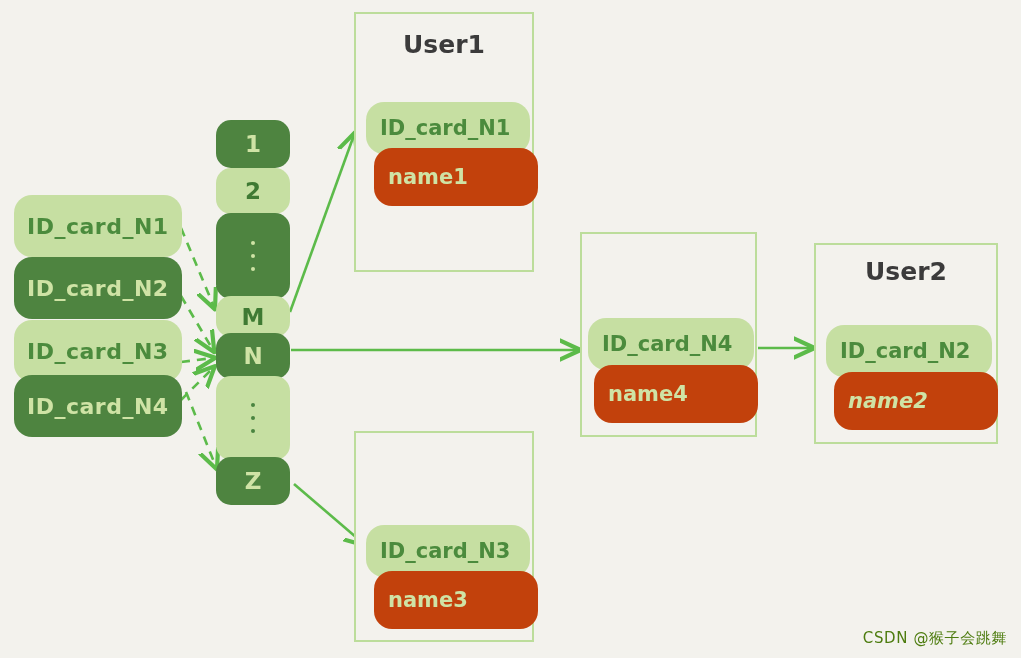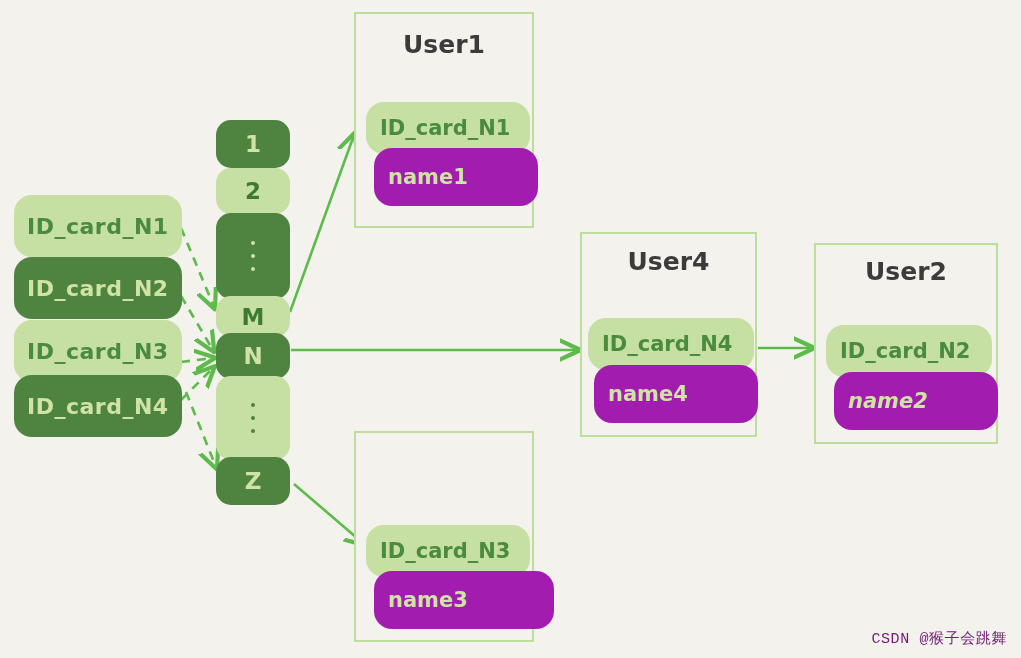--- a/index.html
+++ b/index.html
@@ -87,39 +87,38 @@
     position: absolute;
     display: flex;
     align-items: center;
     padding-left: 14px;
     border-radius: 18px;
     font-size: 21px;
     font-weight: 700;
     white-space: nowrap;
   }
   .usercard .row.light { background: #c6dfa2; color: #4b8b3d; }
-  .usercard .row.dark  { background: #a21caf; color: #cfe3a5; }
+  .usercard .row.dark  { background: #c2410c; color: #cfe3a5; }
 
   
   #arrows {
     position: absolute;
     left: 0; top: 0;
     width: 1021px; height: 658px;
     pointer-events: none;
   }
 
   
   #watermark {
     position: absolute;
     right: 14px;
     bottom: 10px;
     font-size: 15px;
-    color: #701a75;
+    color: #4d7c0f;
     letter-spacing: .6px;
-    font-family: Liberation Mono, monospace;
   }
 </style>
 </head>
 <body>
 
 <div id="stage">
 
   <svg id="arrows" viewBox="0 0 1021 658">
     <defs>
       <marker id="ah" markerWidth="9" markerHeight="9" refX="7" refY="4.5" orient="auto">
@@ -168,33 +167,32 @@
     <div class="colbox light" style="top:376px; height:84px;">
       <span class="dots">
           <i></i>
           <i></i>
           <i></i>
         </span>
     </div>
     <div class="colbox dark" style="top:457px; height:48px;">Z</div>
   </div>
 
-  <div class="usercard" style="left:354px; top:12px; width:180px; height:216px;">
+  <div class="usercard" style="left:354px; top:12px; width:180px; height:260px;">
     <div class="title" style="top:16px;">User1</div>
     <div class="row light" style="left:10px; top:88px; width:164px; height:52px;">ID_card_N1</div>
     <div class="row dark" style="left:18px; top:134px; width:164px; height:58px;">name1</div>
   </div>
 
   <div class="usercard" style="left:354px; top:431px; width:180px; height:211px;">
     <div class="row light" style="left:10px; top:92px; width:164px; height:52px;">ID_card_N3</div>
-    <div class="row dark" style="left:18px; top:138px; width:180px; height:58px;">name3</div>
+    <div class="row dark" style="left:18px; top:138px; width:164px; height:58px;">name3</div>
   </div>
 
   <div class="usercard" style="left:580px; top:232px; width:177px; height:205px;">
-    <div class="title" style="top:13px;">User4</div>
     <div class="row light" style="left:6px; top:84px; width:166px; height:52px;">ID_card_N4</div>
     <div class="row dark" style="left:12px; top:131px; width:164px; height:58px;text-align:center;">name4</div>
   </div>
 
   <div class="usercard" style="left:814px; top:243px; width:184px; height:201px;">
     <div class="title" style="top:12px;">User2</div>
     <div class="row light" style="left:10px; top:80px; width:166px; height:52px;">ID_card_N2</div>
     <div class="row dark" style="left:18px; top:127px; width:164px; height:58px;font-style:italic;">name2</div>
   </div>
 

